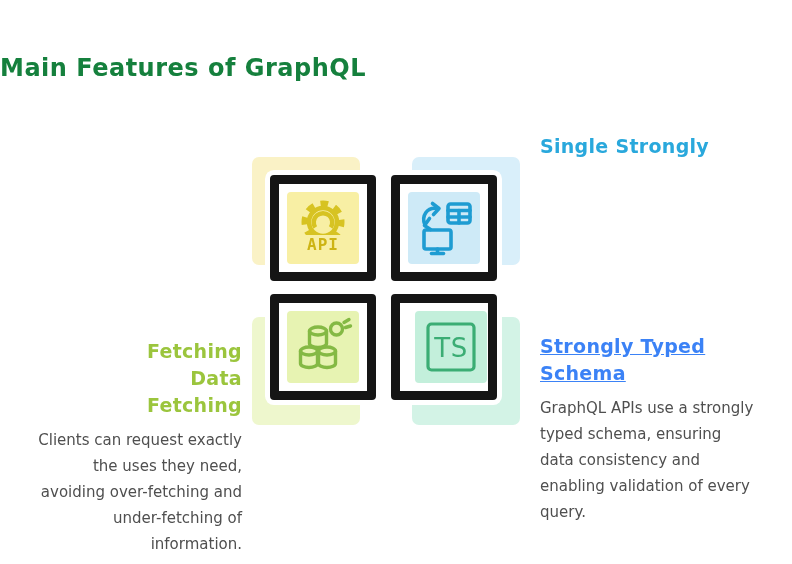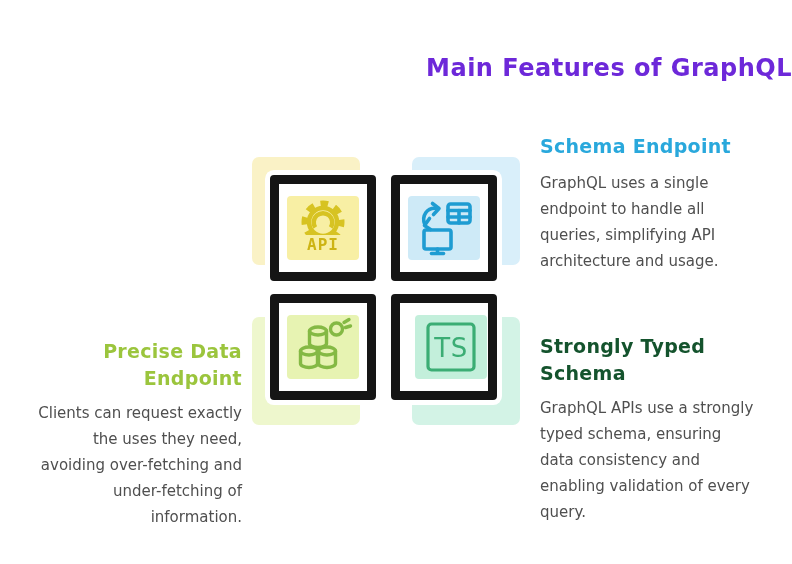--- a/index.html
+++ b/index.html
@@ -1,76 +1,75 @@
 <!DOCTYPE html>
 <html><head>
 <meta charset="utf-8">
 <style>
   html,body{margin:0;padding:0;background:#fff;}
   .page{position:relative;width:792px;height:564px;background:#ffffff;overflow:hidden;
         font-family:"DejaVu Sans",sans-serif;}
 
-  .title{position:absolute;top:54px;left:0;right:0;margin:0;text-align:right;
-         font-size:24px;font-weight:bold;color:#6d28d9;letter-spacing:.5px;}
+  .title{position:absolute;top:54px;left:0;right:0;margin:0;text-align:left;
+         font-size:24px;font-weight:bold;color:#15803d;letter-spacing:.5px;}
 
   .txt{position:absolute;width:216px;}
   .col-tl{top:133px;right:550px;text-align:right;}
   .col-bl{top:338px;right:550px;text-align:right;}
   .col-tr{top:133px;left:540px;text-align:left;}
   .col-br{top:333px;left:540px;text-align:left;}
 
   .heading{margin:0 0 10px;font-size:19px;font-weight:bold;line-height:27px;letter-spacing:.3px;}
   .col-bl .heading{display:block;max-width:150px;margin-left:auto;margin-bottom:8px;}
   .col-br .heading{display:block;max-width:178px;margin-bottom:8px;}
   .h-yellow{color:#EFC400;}
   .h-blue{color:#29A8DC;}
   .h-green{color:#9BC53D;}
-  .h-mint{color:#14532d;}
+  .h-mint{color:#3b82f6;text-decoration:underline;}
 
   .body{margin:0;font-size:15px;line-height:26px;color:#4F4F4F;}
 
   .graphic{position:absolute;left:252px;top:157px;width:268px;height:268px;}
   .light{position:absolute;width:108px;height:108px;border-radius:7px;}
   .lt-tl{left:0;top:0;background:#FAF2C6;}
   .lt-tr{right:0;top:0;background:#D9EFFA;}
   .lt-bl{left:0;bottom:0;background:#EEF7CD;}
   .lt-br{right:0;bottom:0;background:#D3F3E6;}
 
   .frame{position:absolute;width:106px;height:106px;box-sizing:border-box;
          border:9px solid #151515;border-radius:4px;background:#fff;
          box-shadow:0 0 0 5px #ffffff;
          display:flex;align-items:center;justify-content:center;}
   .f-tl{left:18px;top:18px;}
   .f-tr{left:139px;top:18px;}
   .f-bl{left:18px;top:137px;}
   .f-br{left:139px;top:137px;padding-left:13px;}
 
-  .iconsq{width:72px;height:64px;border-radius:4px;display:flex;
+  .iconsq{width:72px;height:72px;border-radius:4px;display:flex;
           align-items:center;justify-content:center;}
   .sq-yellow{background:#F8EFA4;}
   .sq-blue{background:#CEEAF7;}
   .sq-green{background:#E7F3B2;}
   .sq-mint{background:#C3EFDB;}
   .iconsq svg{display:block;}
 </style>
 </head>
 <body>
 
 <div class="page">
 
   <h1 class="title">Main Features of GraphQL</h1>
 
 
   <section class="txt col-tr">
-    <h2 class="heading h-blue">Schema Endpoint</h2>
-    <p class="body">GraphQL uses a single endpoint to handle all queries, simplifying API architecture and usage.</p>
+    <h2 class="heading h-blue">Single Strongly</h2>
   </section>
 
   <section class="txt col-bl">
-    <h2 class="heading h-green">Precise Data Endpoint</h2>
+    <h2 class="heading h-green">Fetching Data Fetching</h2>
     <p class="body">Clients can request exactly the uses they need, avoiding over-fetching and under-fetching of information.</p>
   </section>
 
   <section class="txt col-br">
     <h2 class="heading h-mint">Strongly Typed Schema</h2>
     <p class="body">GraphQL APIs use a strongly typed schema, ensuring data consistency and enabling validation of every query.</p>
   </section>
 
   <div class="graphic">
 

